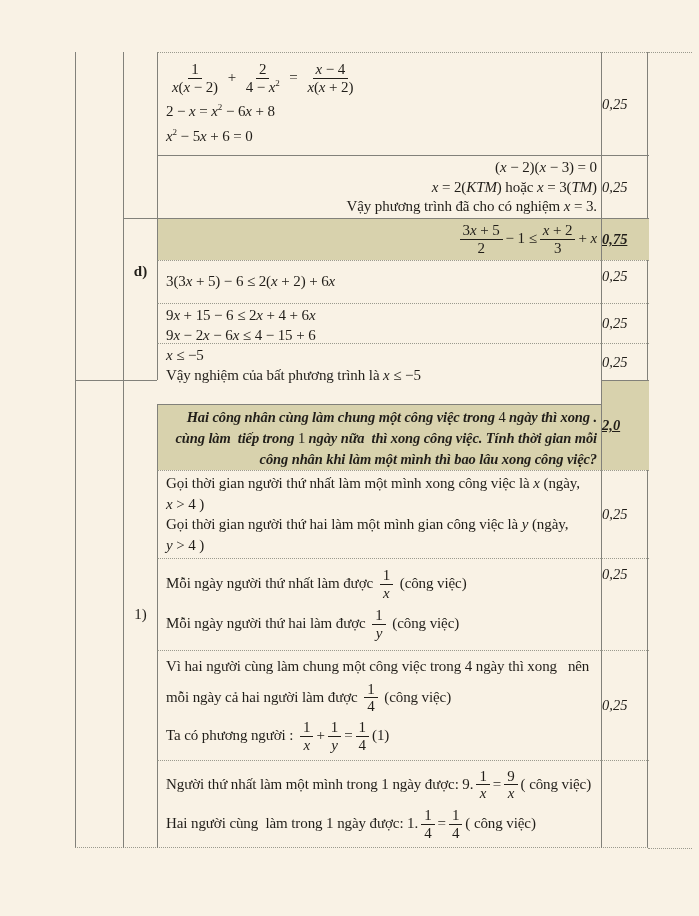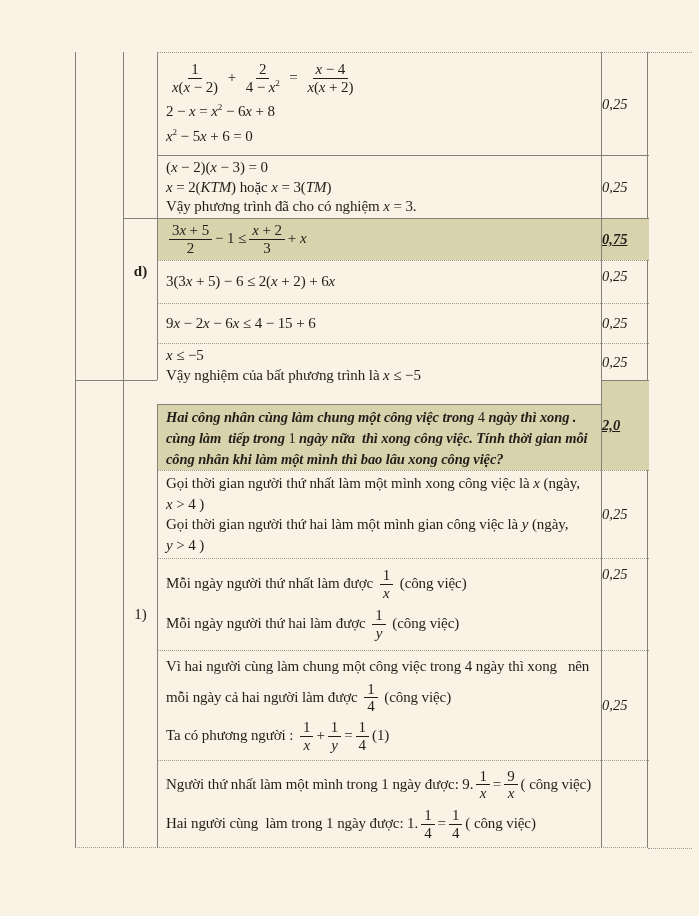--- a/index.html
+++ b/index.html
@@ -21,21 +21,21 @@
     position:absolute;left:75px;top:52px;width:573px;height:796px;
     display:grid;
     grid-template-columns:47px 34px 444px 48px;
     grid-template-rows:103px 63px 42px 43px 40px 37px 90px 88px 92px 110px 88px;
     border-left:1px solid var(--bs);
     border-right:1px solid var(--bs);
     border-bottom:1px dotted var(--bd);
   }
   .cell{min-width:0;min-height:0;}
   .bl{border-left:1px solid var(--bs);}
-  .bt-s{border-top:1px solid var(--bs);}
+  .bt-s{border-top:1px solid var(--bs);align-items:flex-end;}
   .bt-d{border-top:1px dotted var(--bd);}
   .hl{background:var(--hl);}
   
   .qc-top{grid-column:1;grid-row:1/7;}
   .qc-bot{grid-column:1;grid-row:7/12;}
   .pc-c{grid-column:2;grid-row:1/3;}
   .pc-d{grid-column:2;grid-row:3/7;}
   .pc-1{grid-column:2;grid-row:7/12;}
   .c1{grid-column:3;grid-row:1}.c2{grid-column:3;grid-row:2}.c3{grid-column:3;grid-row:3}
   .c4{grid-column:3;grid-row:4}.c5{grid-column:3;grid-row:5}.c6{grid-column:3;grid-row:6}
@@ -133,20 +133,21 @@
       </div>
 
     <div class="cell content bl bt-d c4">
       <div class="line"><span class="math">3(3<i>x</i> + 5) − 6 ≤ 2(<i>x</i> + 2) + 6<i>x</i></span></div>
     </div>
     <div class="cell score bl bt-d al-top s4">
         <span>0,25</span>
       </div>
 
     <div class="cell content bl bt-d c5">
+      <div class="line"><span class="math">9<i>x</i> + 15 − 6 ≤ 2<i>x</i> + 4 + 6<i>x</i></span></div>
       <div class="line"><span class="math">9<i>x</i> − 2<i>x</i> − 6<i>x</i> ≤ 4 − 15 + 6</span></div>
     </div>
     <div class="cell score bl bt-d s5">
         <span>0,25</span>
       </div>
 
     <div class="cell content bl bt-d c6">
       <div class="line"><span class="math"><i>x</i> ≤ −5</span></div>
       <div class="line"><span class="txt">Vậy nghiệm của bất phương trình là </span><span class="math"><i>x</i> ≤ −5</span></div>
     </div>

